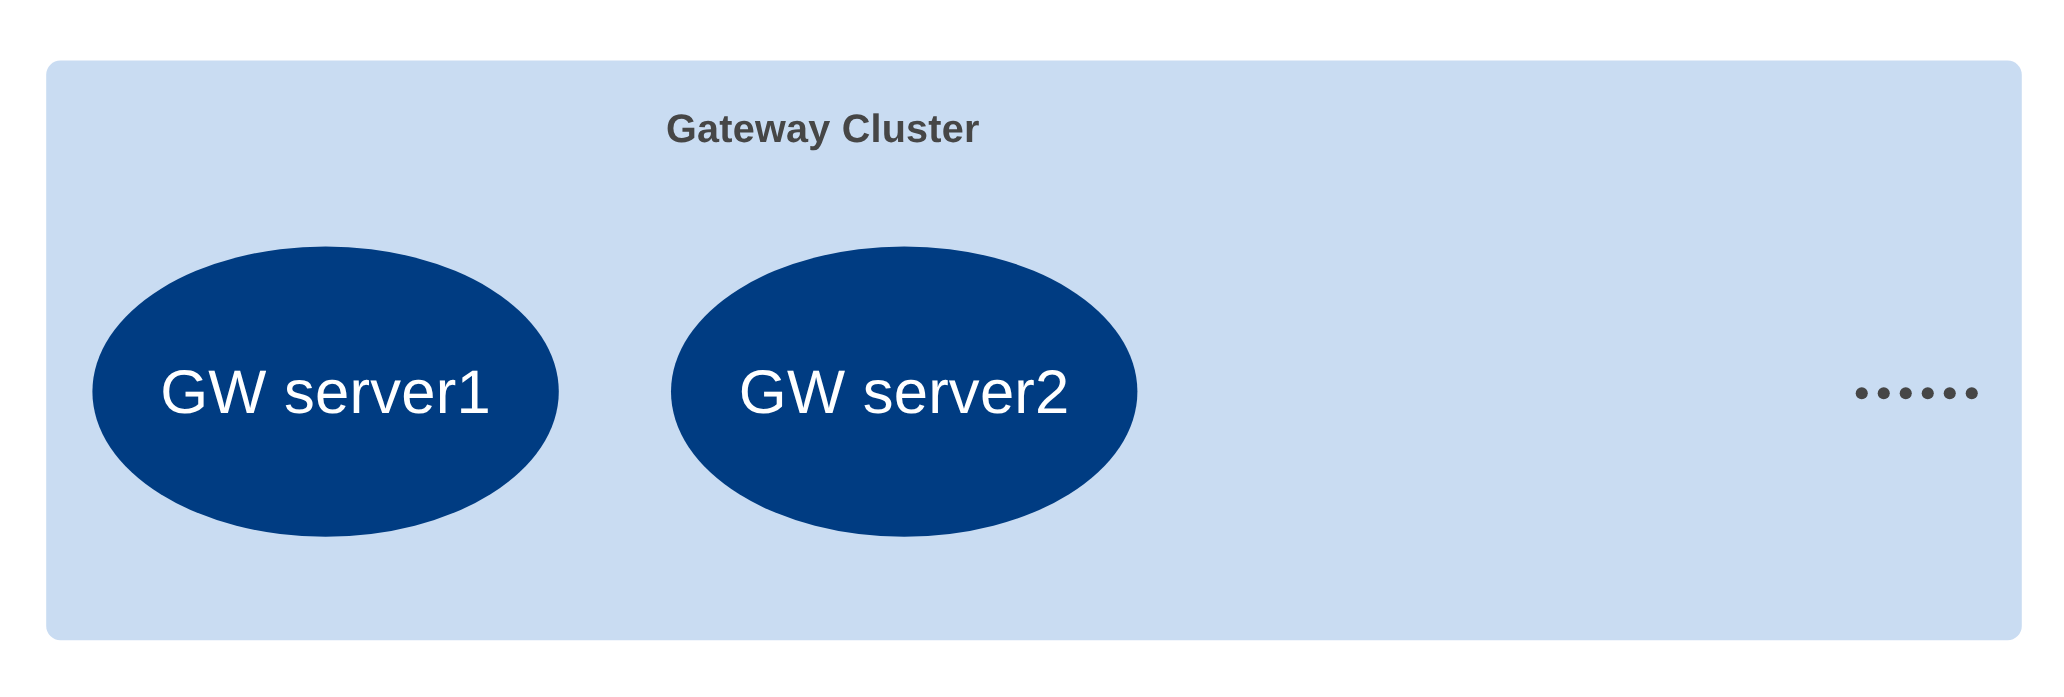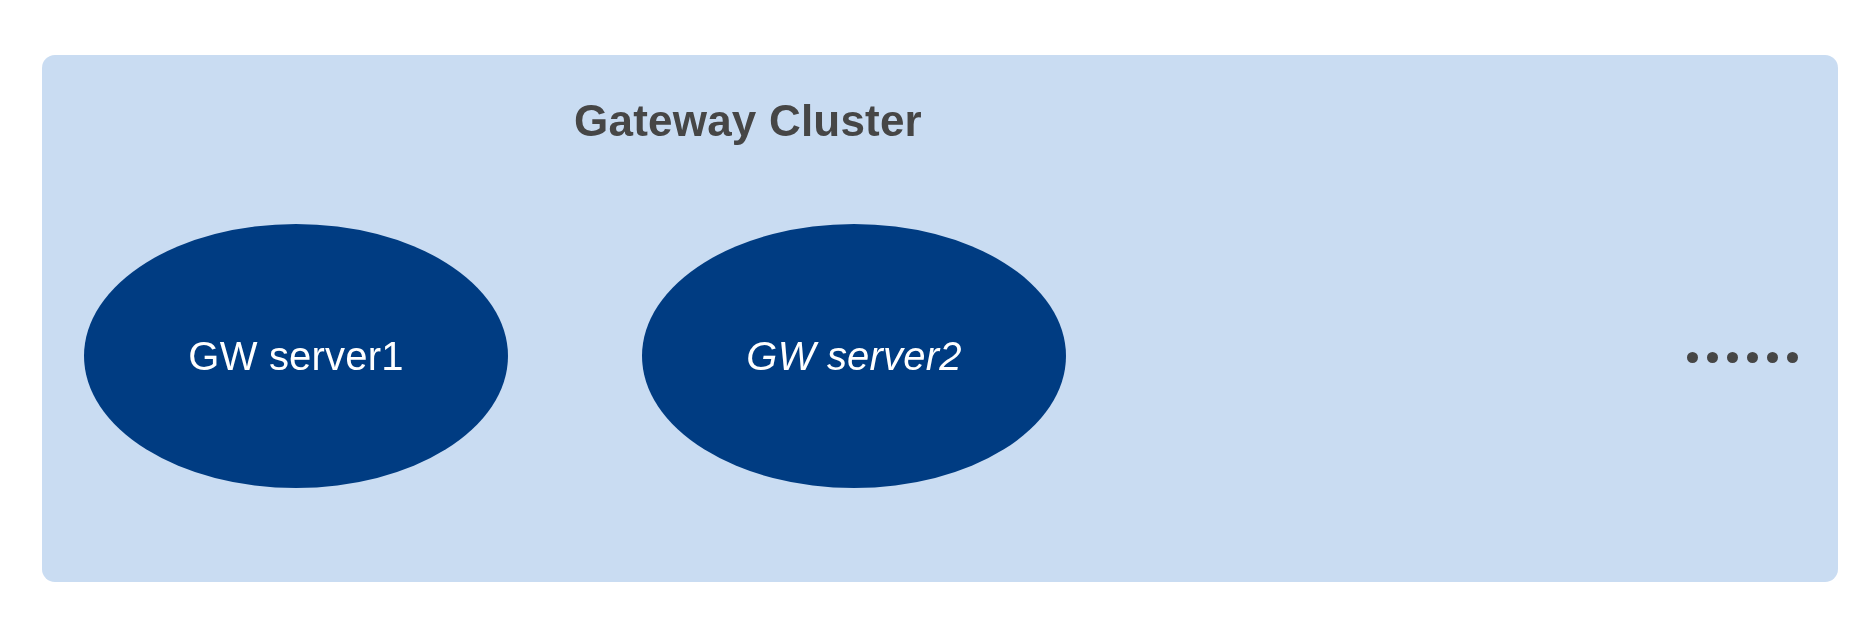--- a/index.html
+++ b/index.html
@@ -33,21 +33,21 @@
     box-sizing: border-box;
   }
 
   
   .cluster-title {
     position: absolute;
     left: 0;
     top: 44px;
     width: 1412px;           
     text-align: center;
-    font-size: 44px;
+    font-size: 36px;
     font-weight: bold;
     color: #464646;
     letter-spacing: 0.2px;
     line-height: 1;
     white-space: nowrap;
   }
 
   
   .node-row {
     position: absolute;
@@ -64,25 +64,25 @@
     height: 264px;
     background: #003c82;
     border-radius: 50%;
     display: flex;
     align-items: center;
     justify-content: center;
     box-sizing: border-box;
   }
 
   .node-1 { left: 42px; }    
-  .node-2 { left: 600px; font-style: italic; }   
+  .node-2 { left: 568px; }   
   .node-3 { left: 1144px; }  
 
   .node-label {
-    font-size: 40px;
+    font-size: 56px;
     font-weight: normal;
     color: #ffffff;
     line-height: 1;
     white-space: nowrap;
     letter-spacing: 0.2px;
   }
 
   
   .ellipsis-dots {
     position: absolute;

